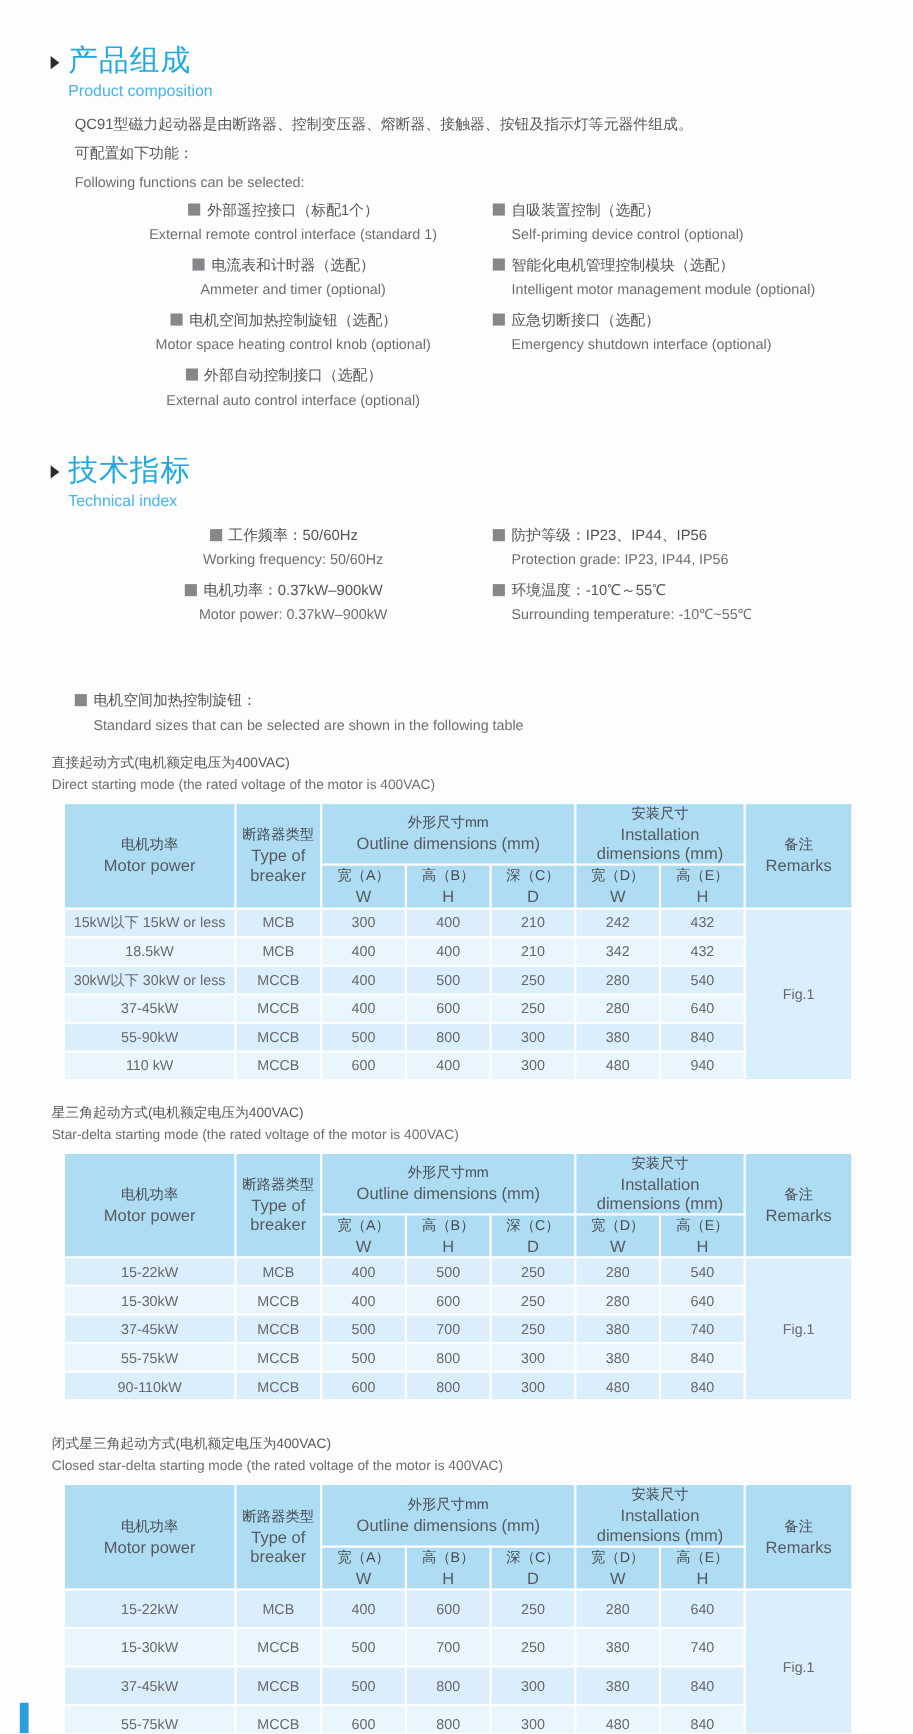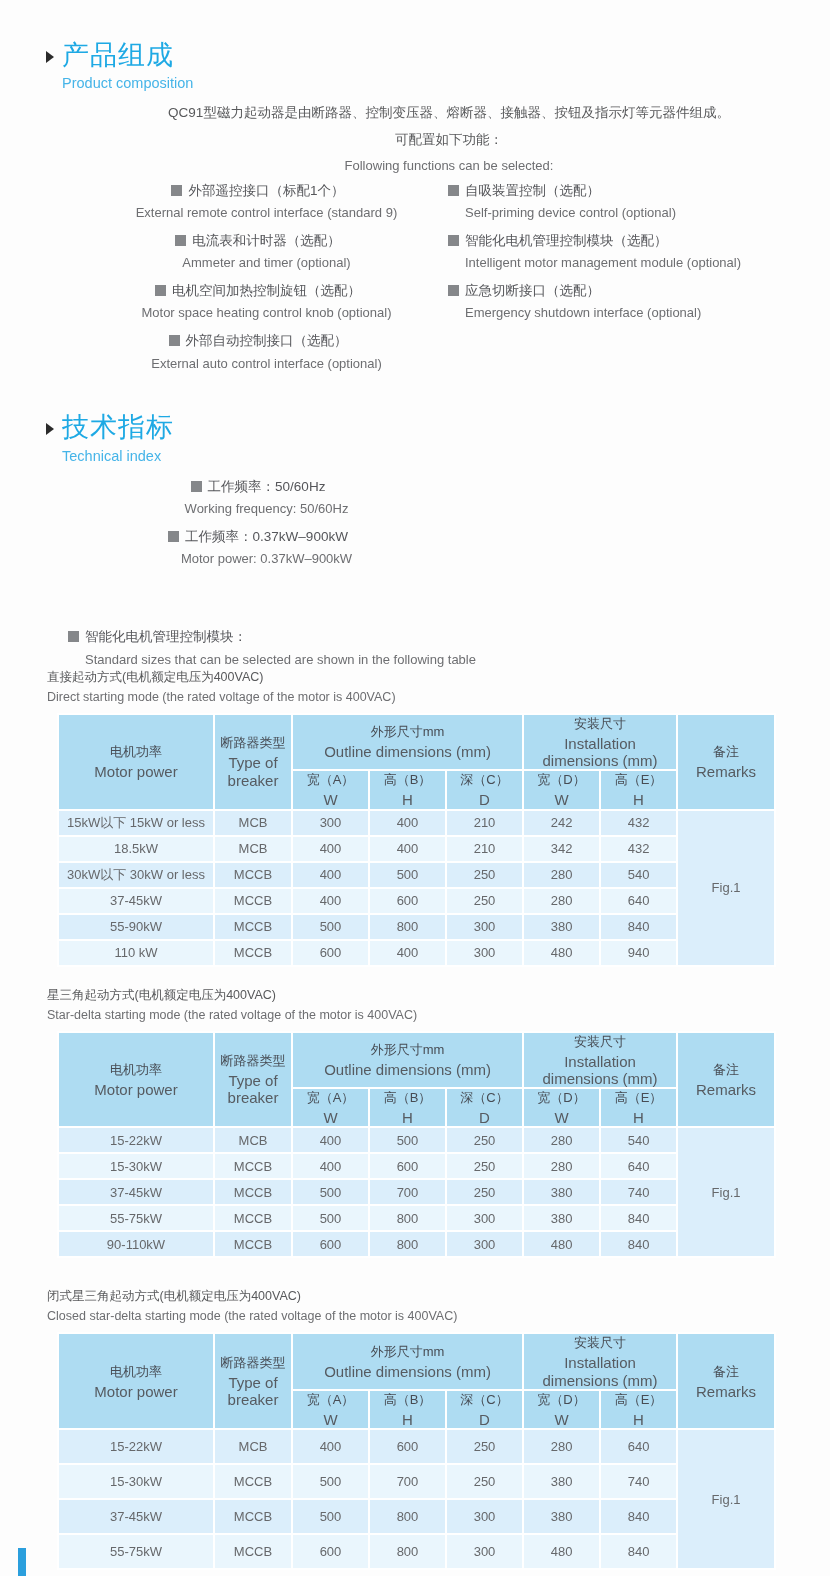--- a/index.html
+++ b/index.html
@@ -13,40 +13,40 @@
   .sec-head { display: flex; margin-left: 46px; }
   .arrow {
     width: 0; height: 0; margin: 11px 8px 0 0;
     border-left: 8px solid #2b2b2b;
     border-top: 6px solid transparent;
     border-bottom: 6px solid transparent;
   }
   .sec-title { margin: 0; font-size: 27px; font-weight: 500; color: #1ea9e4; line-height: 1.15; letter-spacing: 1px; }
   .sec-sub { font-size: 14.5px; color: #45b4e8; margin-top: 4px; }
 
-  .paras { margin: 13px 0 0 68px; text-align: center; }
+  .paras { margin: 13px 0 0 68px; }
   .paras p { margin: 0 0 9px; }
   .p-zh { font-size: 13.5px; color: #58595b; }
   .p-en { font-size: 13px; color: #6d6e71; }
 
   .two-col { display: flex; margin: 6px 0 0 68px; }
   .col-left { width: 380px; text-align: center; }
   .col-right { flex: 1; }
   .feat { margin-bottom: 10px; }
   .feat-zh { font-size: 13.5px; color: #55565a; line-height: 1.35; }
   .feat-en { font-size: 13px; color: #6d6e71; padding-left: 17px; margin-top: 5px; line-height: 1.3; }
   .sq { display: inline-block; width: 11px; height: 11px; background: #85878a; margin-right: 6px; vertical-align: -1px; }
 
   .sec2 { margin-top: 30px; }
   .note { margin: 50px 0 0 68px; }
   .note .feat-en { margin-top: 6px; }
 
   
   .tbl-block { margin-left: 47px; }
-  .tbl1 { }
+  .tbl1 { margin-top: 16px; }
   .tbl2 { margin-top: 20px; }
   .tbl3 { margin-top: 30px; }
   .tbl-title-zh { font-size: 12.5px; color: #58595b; }
   .tbl-title-en { font-size: 12.5px; color: #6d6e71; margin-top: 4px; }
   table { margin: 9px 0 0 10px; border-collapse: collapse; table-layout: fixed; width: 717px; }
   th, td { border: 2px solid #ffffff; text-align: center; vertical-align: middle; padding: 0 2px; }
   thead th { background: #aedcf2; font-weight: normal; }
   .th-zh { font-size: 13px; color: #474c54; }
   .th-en { font-size: 15px; color: #565b61; margin-top: 2px; line-height: 1.15; }
   thead tr.hr1 th { height: 37px; }
@@ -75,21 +75,21 @@
     </div>
     <div class="paras">
       <p class="p-zh">QC91型磁力起动器是由断路器、控制变压器、熔断器、接触器、按钮及指示灯等元器件组成。</p>
       <p class="p-zh">可配置如下功能：</p>
       <p class="p-en">Following functions can be selected:</p>
     </div>
     <div class="two-col">
       <div class="col-left">
         <div class="feat">
           <div class="feat-zh"><span class="sq"></span><span>外部遥控接口（标配1个）</span></div>
-          <div class="feat-en">External remote control interface (standard 9)</div>
+          <div class="feat-en">External remote control interface (standard 1)</div>
         </div>
         <div class="feat">
           <div class="feat-zh"><span class="sq"></span><span>电流表和计时器（选配）</span></div>
           <div class="feat-en">Ammeter and timer (optional)</div>
         </div>
         <div class="feat">
           <div class="feat-zh"><span class="sq"></span><span>电机空间加热控制旋钮（选配）</span></div>
           <div class="feat-en">Motor space heating control knob (optional)</div>
         </div>
         <div class="feat">
@@ -122,29 +122,39 @@
         <div class="sec-sub">Technical index</div>
       </div>
     </div>
     <div class="two-col" style="margin-top:14px;">
       <div class="col-left">
         <div class="feat">
           <div class="feat-zh"><span class="sq"></span><span>工作频率：50/60Hz</span></div>
           <div class="feat-en">Working frequency: 50/60Hz</div>
         </div>
         <div class="feat">
-          <div class="feat-zh"><span class="sq"></span><span>工作频率：0.37kW–900kW</span></div>
+          <div class="feat-zh"><span class="sq"></span><span>电机功率：0.37kW–900kW</span></div>
           <div class="feat-en">Motor power: 0.37kW–900kW</div>
+        </div>
+      </div>
+      <div class="col-right">
+        <div class="feat">
+          <div class="feat-zh"><span class="sq"></span><span>防护等级：IP23、IP44、IP56</span></div>
+          <div class="feat-en">Protection grade: IP23, IP44, IP56</div>
+        </div>
+        <div class="feat">
+          <div class="feat-zh"><span class="sq"></span><span>环境温度：-10℃～55℃</span></div>
+          <div class="feat-en">Surrounding temperature: -10℃~55℃</div>
         </div>
       </div>
     </div>
   </section>
 
   <div class="note">
-    <div class="feat-zh"><span class="sq"></span><span>智能化电机管理控制模块：</span></div>
+    <div class="feat-zh"><span class="sq"></span><span>电机空间加热控制旋钮：</span></div>
     <div class="feat-en">Standard sizes that can be selected are shown in the following table</div>
   </div>
 
   <div class="tbl-block tbl1">
     <div class="tbl-title-zh">直接起动方式(电机额定电压为400VAC)</div>
     <div class="tbl-title-en">Direct starting mode (the rated voltage of the motor is 400VAC)</div>
     <table>
       <colgroup>
           <col style="width:156px">
           <col style="width:78px">

